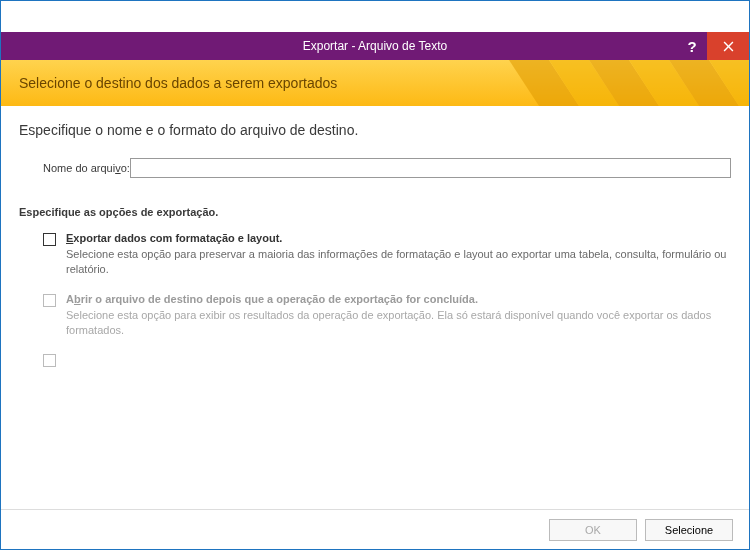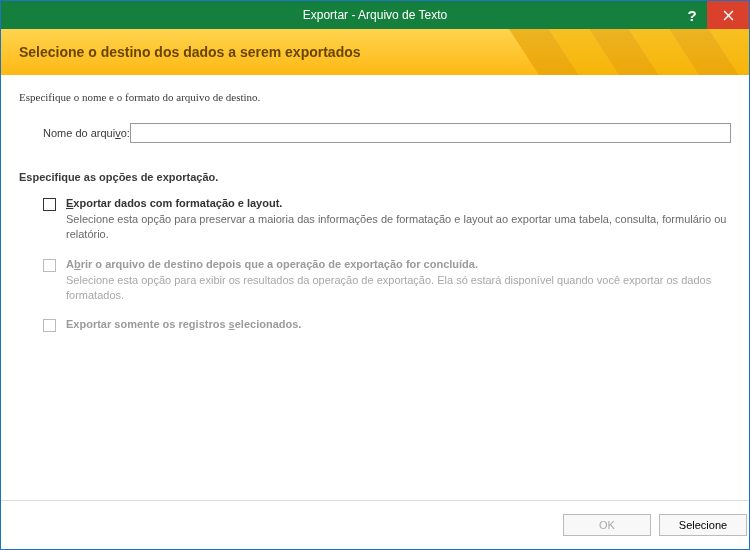--- a/index.html
+++ b/index.html
@@ -14,25 +14,26 @@
     .window {
       width: 750px;
       height: 550px;
       border: 1px solid #1e74c0;
       display: flex;
       flex-direction: column;
       background: #fff;
     }
     .titlebar {
       height: 28px;
-      background: #15803d;
+      background: #701a75;
       display: flex;
       align-items: center;
       color: #fff;
       position: relative;
+      margin-top: 31px;
     }
     .titlebar-title {
       position: absolute;
       left: 50%;
       transform: translateX(-50%);
       font-size: 12px;
       color: #fff;
     }
     .titlebar-right {
       margin-left: auto;
@@ -56,41 +57,40 @@
       background: linear-gradient(to bottom, #ffd34e 0%, #fdb914 100%);
       display: flex;
       align-items: center;
       padding: 0 18px;
       position: relative;
       overflow: hidden;
     }
     .banner-title {
       color: #6a4500;
       font-size: 14px;
-      font-weight: 700;
+      font-weight: 400;
       z-index: 1;
     }
     .banner-deco {
       position: absolute;
       right: 0;
       top: 0;
       width: 240px;
       height: 100%;
       opacity: 0.55;
     }
     .content {
       flex: 1;
       padding: 16px 18px 10px 18px;
       color: #3a3a3a;
       overflow: auto;
     }
     .section-text {
-      font-size: 11px;
+      font-size: 14px;
       margin-bottom: 20px;
-      font-family: Liberation Serif, serif;
     }
     .filename-row {
       display: flex;
       align-items: center;
       gap: 0;
       margin-bottom: 28px;
       padding-left: 24px;
     }
     .filename-label { font-size: 11px; white-space: nowrap; }
     .filename-label u { text-decoration: underline; }
@@ -136,26 +136,26 @@
     .option-title u { text-decoration: underline; }
     .option-block.disabled .option-title { color: #9b9b9b; }
     .option-desc {
       font-size: 11px;
       color: #6a6a6a;
       line-height: 1.35;
     }
     .option-block.disabled .option-desc { color: #a8a8a8; }
     .footer {
       border-top: 1px solid #ddd;
-      height: 49px;
+      height: 40px;
       display: flex;
       align-items: center;
       justify-content: flex-end;
       gap: 8px;
-      padding: 0 2px;
+      padding: 0 16px;
     }
     .footer-btn {
       min-width: 88px;
       height: 22px;
       border: 1px solid #bbb;
       background: #f8f8f8;
       font-size: 11px;
     }
     .footer-btn.disabled { color: #aaa; }
   </style>
@@ -212,21 +212,20 @@
       <div class="checkbox"></div>
       <div class="option-texts">
         <div class="option-title"><span>A</span><u>b</u><span>rir o arquivo de destino depois que a operação de exportação for concluída.</span></div>
         <div class="option-desc">Selecione esta opção para exibir os resultados da operação de exportação. Ela só estará disponível quando você exportar os dados formatados.</div>
       </div>
     </div>
 
     <div class="option-block disabled">
       <div class="checkbox"></div>
       <div class="option-texts">
-        <div class="option-title"><span>Exportar somente os registros </span><u>s</u><span>elecionados.</span></div>
       </div>
     </div>
   </div>
 
   <div class="footer">
     <button class="footer-btn disabled">OK</button>
     <button class="footer-btn">Selecione</button>
   </div>
 </div>
 

